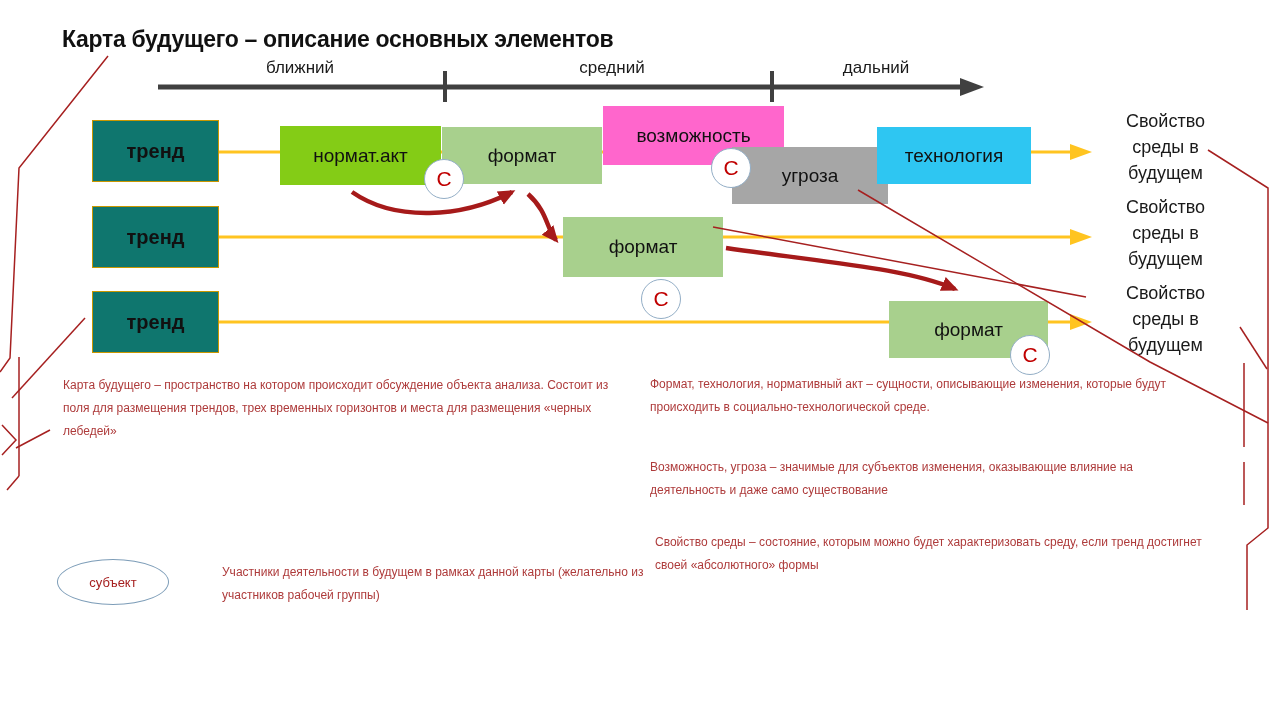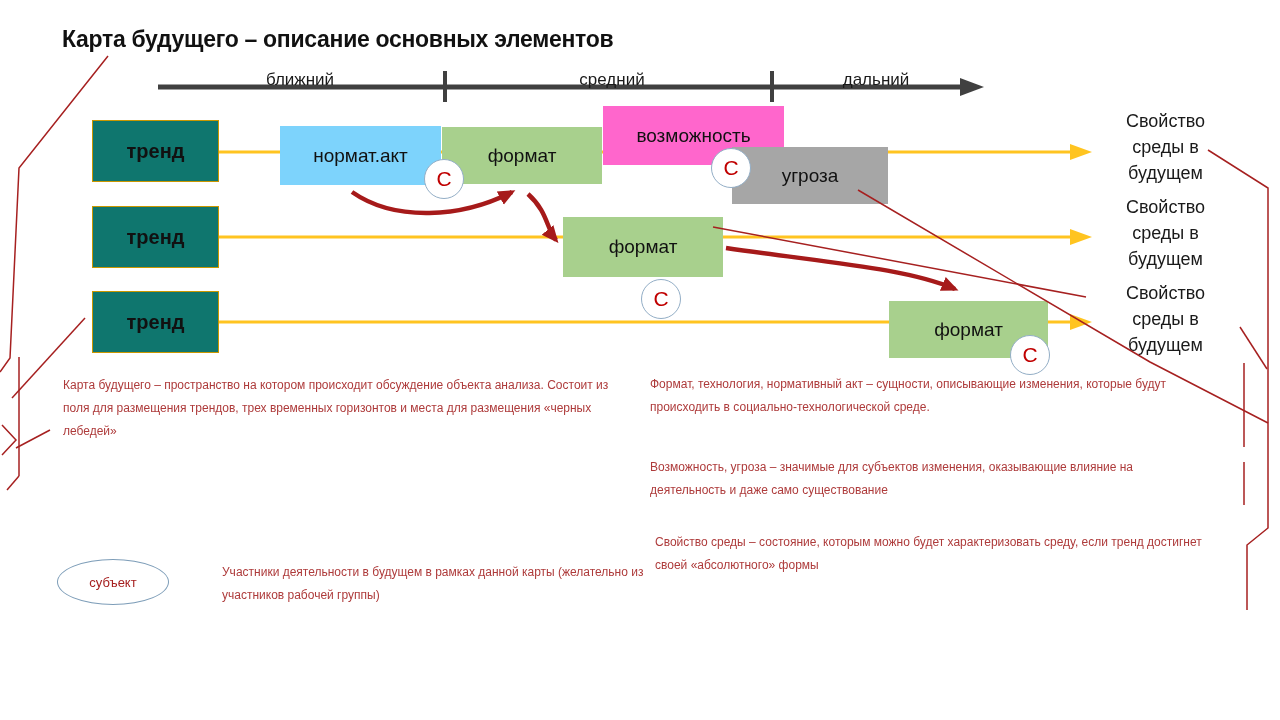--- a/index.html
+++ b/index.html
@@ -1,23 +1,23 @@
 <!DOCTYPE html>
 <html><head>
 <meta charset="utf-8">
 <style>
   html,body{margin:0;padding:0;background:#fff;}
   body{font-family:"Liberation Sans",sans-serif;}
   .slide{position:relative;width:1280px;height:720px;background:#fff;overflow:hidden;padding-left:46px;}
   .abs{position:absolute;}
   .title{left:62px;top:26px;font-size:23px;font-weight:bold;color:#111;letter-spacing:-0.3px;}
-  .tl-label{top:58px;width:160px;text-align:center;font-size:17px;color:#1a1a1a;margin-top:12px;}
+  .tl-label{top:58px;width:160px;text-align:center;font-size:17px;color:#1a1a1a;}
   .box{display:flex;align-items:center;justify-content:center;font-size:19px;color:#111;text-align:center;box-sizing:border-box;}
   .trend{background:#0f766e;border:1px solid #C99700;font-weight:bold;font-size:20px;}
-  .normact{background:#7dd3fc;}
+  .normact{background:#84cc16;}
   .fmt{background:#A8D08D;}
   .opp{background:#FF66CC;margin-top:8px;}
   .threat{background:#A6A6A6;}
   .tech{background:#2EC6F2;}
   .c-circle{width:38px;height:38px;border-radius:50%;background:#fff;border:1.5px solid #93AEC6;
             display:flex;align-items:center;justify-content:center;color:#C00000;font-size:21px;z-index:6;}
   .envprop{width:125px;text-align:center;font-size:18px;line-height:26px;color:#1a1a1a;}
   .para{font-size:12px;line-height:23px;color:#AE3B3B;}
   .subject{left:57px;top:559px;width:110px;height:44px;border:1.5px solid #7D9DB8;border-radius:50%;
            display:flex;align-items:center;justify-content:center;color:#A62020;font-size:13px;background:#fff;}
@@ -51,20 +51,21 @@
   <div class="abs tl-label" style="left:796px;">дальний</div>
 
   <div class="abs box trend z1" style="left:92px;top:120px;width:127px;height:62px;">тренд</div>
   <div class="abs box trend z1" style="left:92px;top:206px;width:127px;height:62px;">тренд</div>
   <div class="abs box trend z1" style="left:92px;top:291px;width:127px;height:62px;">тренд</div>
 
   <div class="abs box normact z1" style="left:280px;top:126px;width:161px;height:59px;">нормат.акт</div>
   <div class="abs box fmt z1" style="left:442px;top:127px;width:160px;height:57px;">формат</div>
   <div class="abs box opp z1" style="left:603px;top:98px;width:181px;height:59px;">возможность</div>
   <div class="abs box threat z1" style="left:732px;top:147px;width:156px;height:57px;z-index:2;">угроза</div>
+  <div class="abs box tech z1" style="left:877px;top:127px;width:154px;height:57px;z-index:3;">технология</div>
   <div class="abs box fmt z1" style="left:563px;top:217px;width:160px;height:60px;">формат</div>
   <div class="abs box fmt z1" style="left:889px;top:301px;width:159px;height:57px;">формат</div>
 
   <svg class="layer z2" viewBox="0 0 1280 720">
     <defs>
       <marker id="redarrow" viewBox="0 0 10 10" refX="7" refY="5" markerWidth="4.2" markerHeight="4.2" orient="auto">
         <path d="M0,1 L9,5 L0,9 z" fill="#A61A1A"></path>
       </marker>
     </defs>
 

